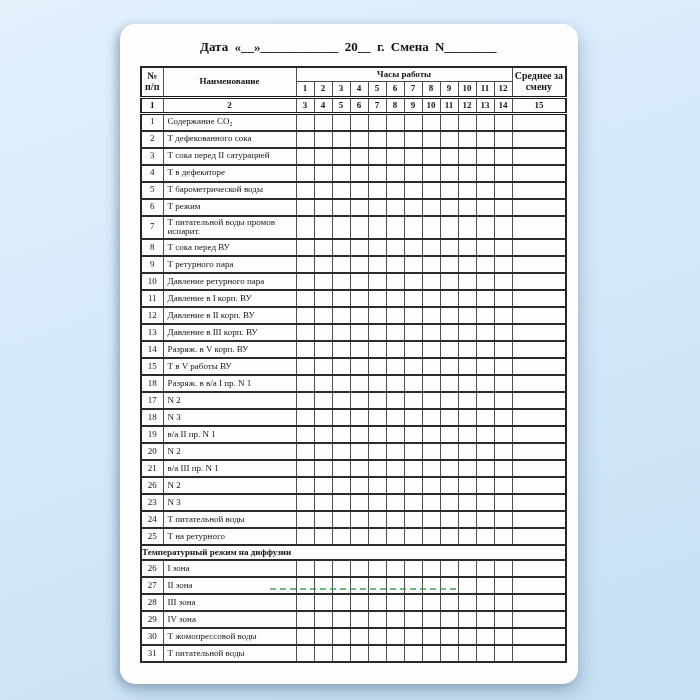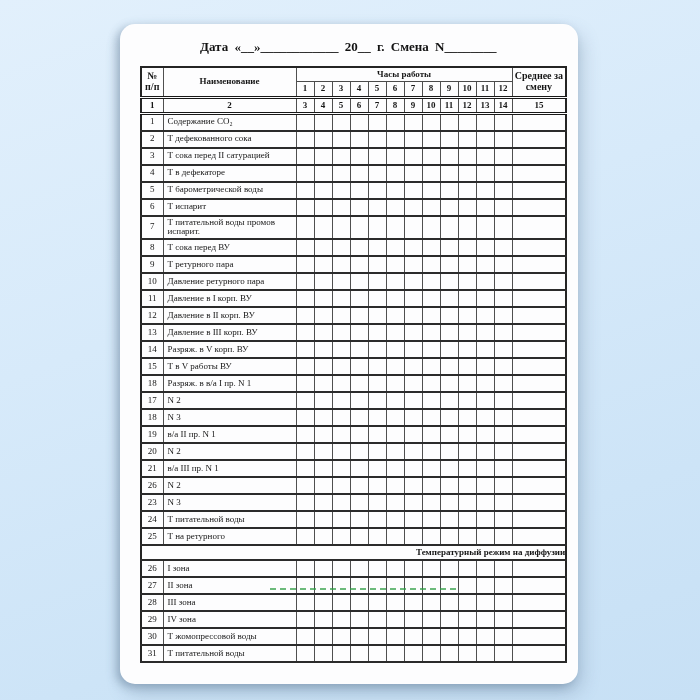--- a/index.html
+++ b/index.html
@@ -36,21 +36,21 @@
   tr.numbering td{
     height:13px;border-top:3px double #181818;border-bottom:3px double #181818;
   }
   tbody tr.data-row{height:17px;}
   tbody td{
     border-top:2px solid #2b2b2b;border-bottom:2px solid #2b2b2b;
     font-weight:normal;
   }
   tbody td.num-cell{font-weight:normal;}
   tbody td.label-cell{text-align:left;padding:1px 2px 1px 4px;font-size:9px;margin-top:28px;}
-  tr.section-row td{height:13px;text-align:right;font-weight:bold;font-size:9px;}
+  tr.section-row td{height:13px;text-align:left;font-weight:bold;font-size:9px;}
   .watermark{
     position:absolute;left:150px;top:564px;width:186px;height:0;
     border-top:2px dashed #2f9e44;opacity:.7;
   }
 </style>
 </head>
 <body>
 
 <div class="stage">
   <div class="page">
@@ -195,21 +195,21 @@
             <td></td>
             <td></td>
             <td></td>
             <td></td>
             <td></td>
             <td></td>
             <td></td>
           </tr>
           <tr class="data-row">
             <td class="num-cell">6</td>
-            <td class="label-cell">Т испарит</td>
+            <td class="label-cell">Т режим</td>
             <td></td>
             <td></td>
             <td></td>
             <td></td>
             <td></td>
             <td></td>
             <td></td>
             <td></td>
             <td></td>
             <td></td>

